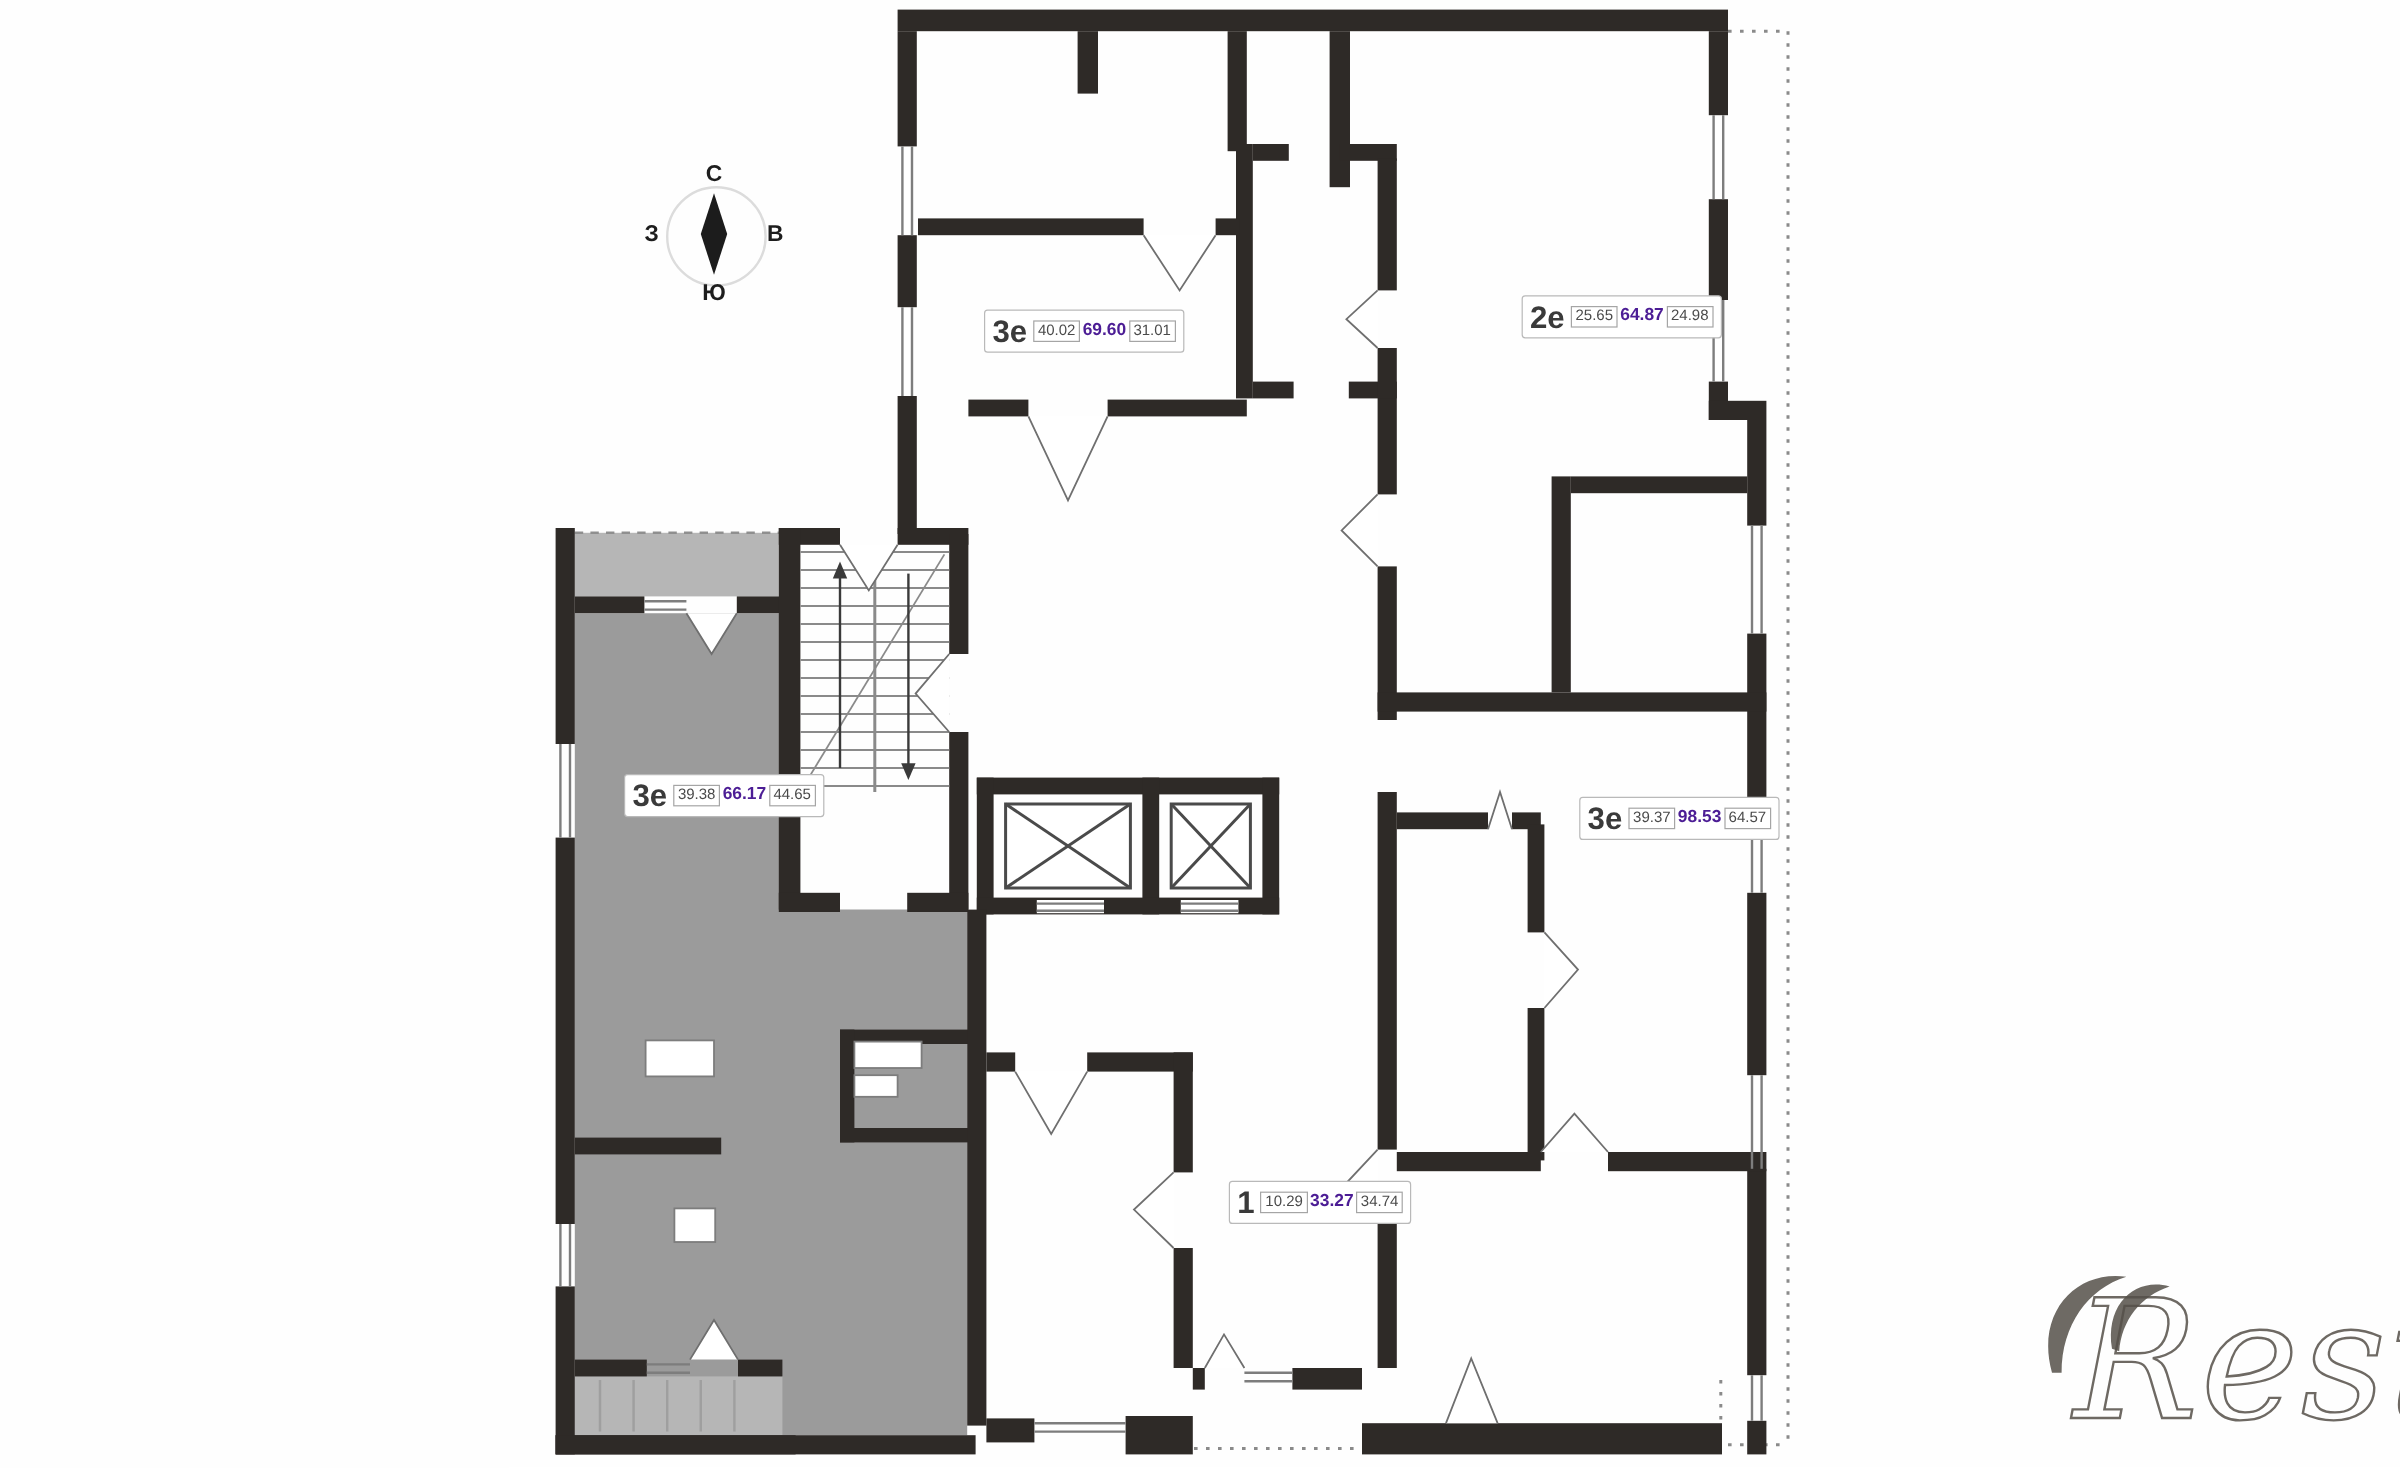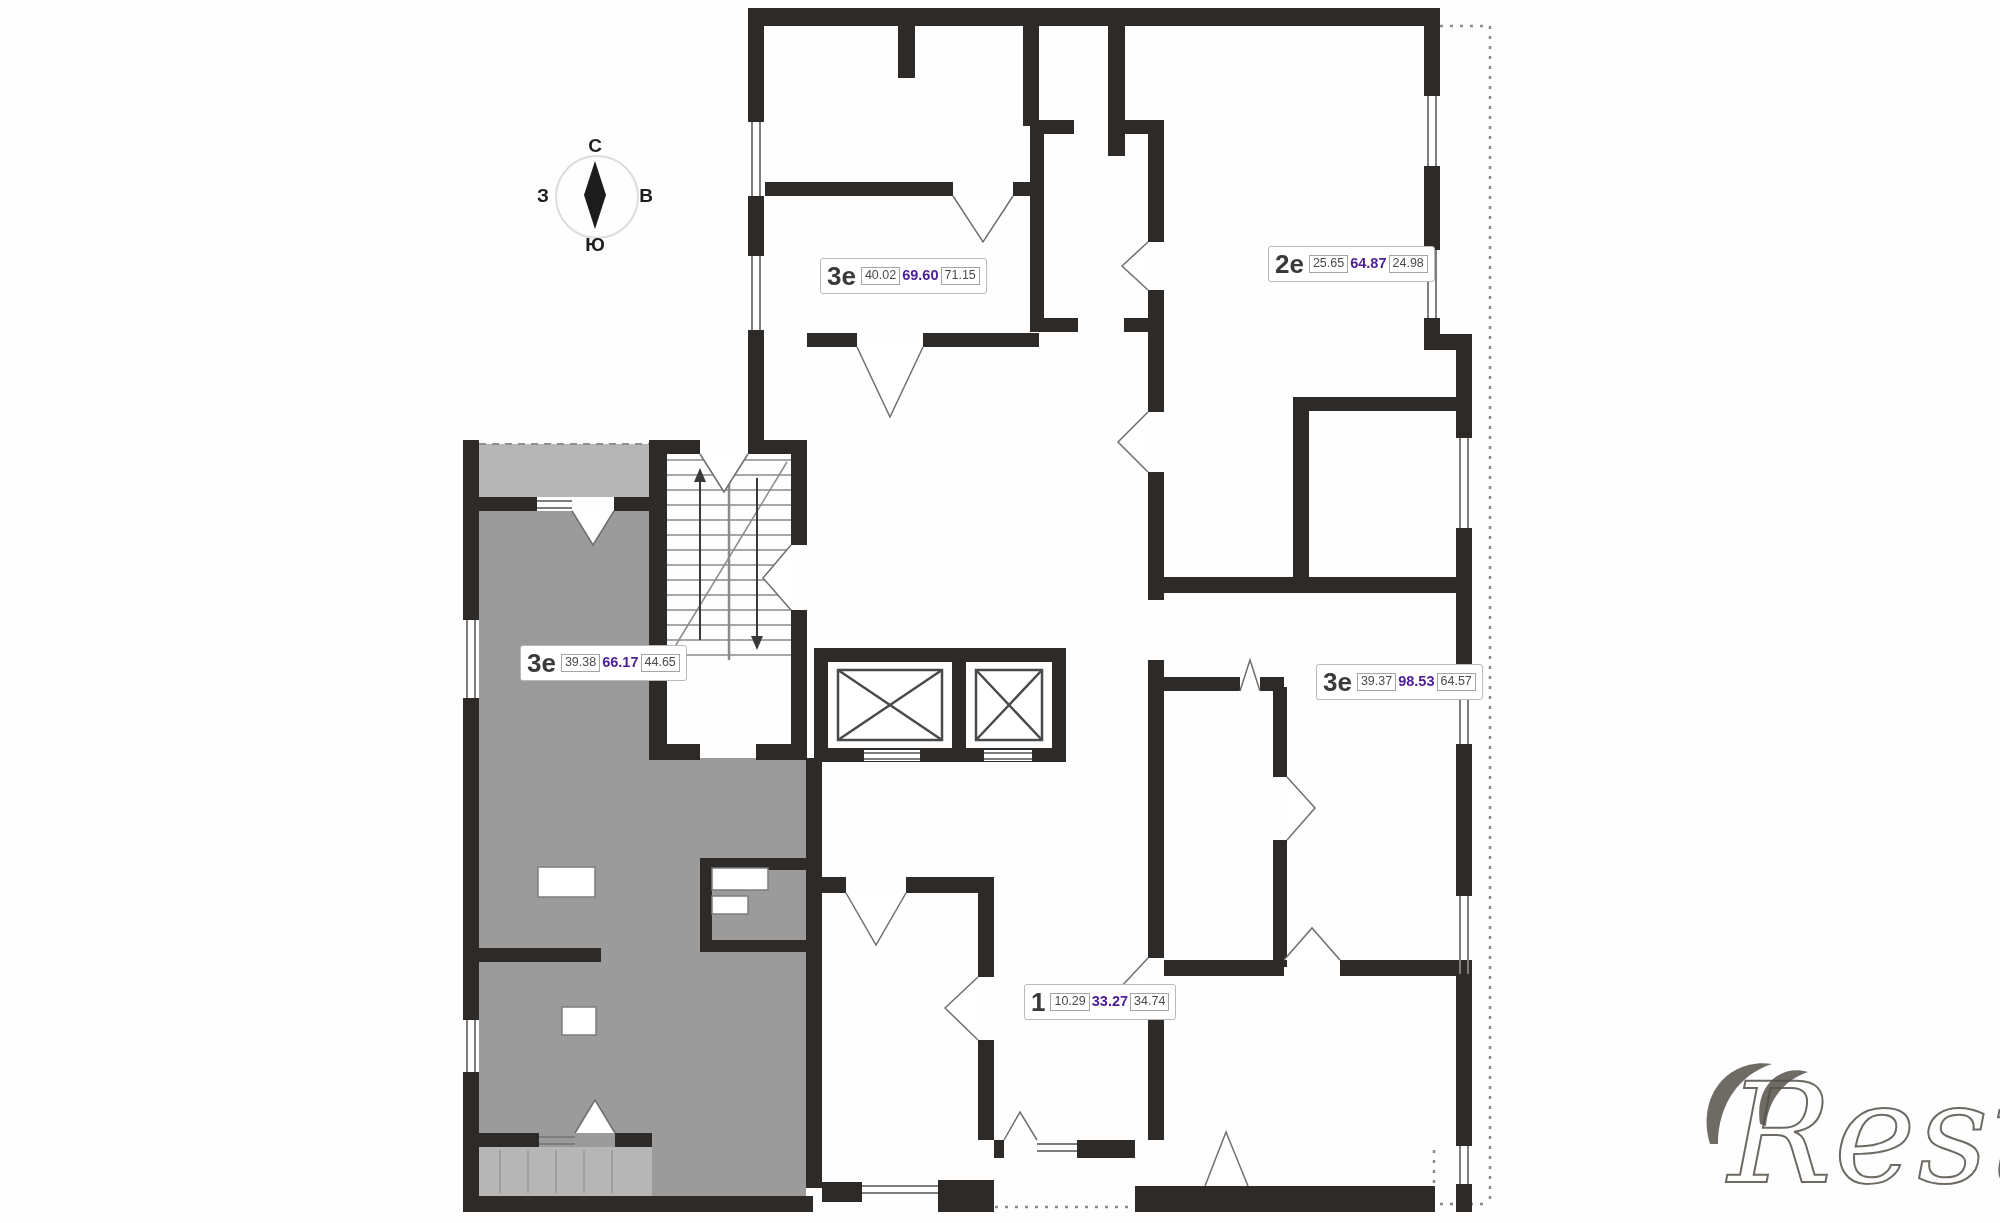--- a/index.html
+++ b/index.html
@@ -262,21 +262,21 @@
     <svg width="92" height="92" viewBox="0 0 92 92" style="position:absolute;left:0;top:0;">
       <polygon points="46,12 57,46 46,80 35,46" fill="#1c1c1c"></polygon>
     </svg>
   </div>
 
   <div class="apt-label" style="left:820px;top:258px;">
     <div class="apt-type">3е</div>
     <div class="areas">
       <div class="area boxed">40.02</div>
       <div class="area main">69.60</div>
-      <div class="area boxed">71.15</div>
+      <div class="area boxed">31.01</div>
     </div>
   </div>
 
   <div class="apt-label" style="left:1268px;top:246px;">
     <div class="apt-type">2е</div>
     <div class="areas">
       <div class="area boxed">25.65</div>
       <div class="area main">64.87</div>
       <div class="area boxed">24.98</div>
     </div>

